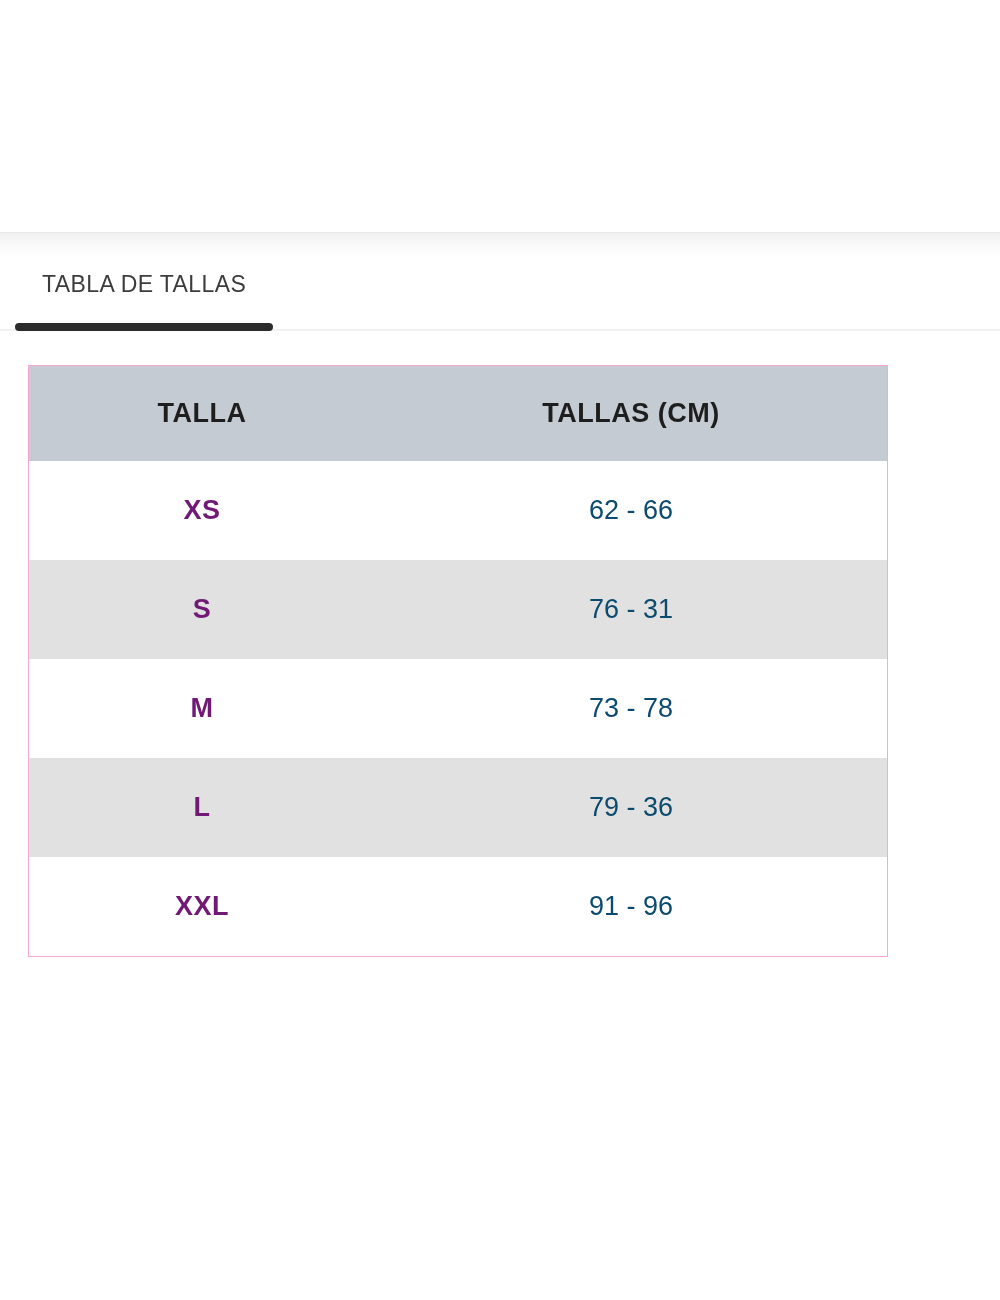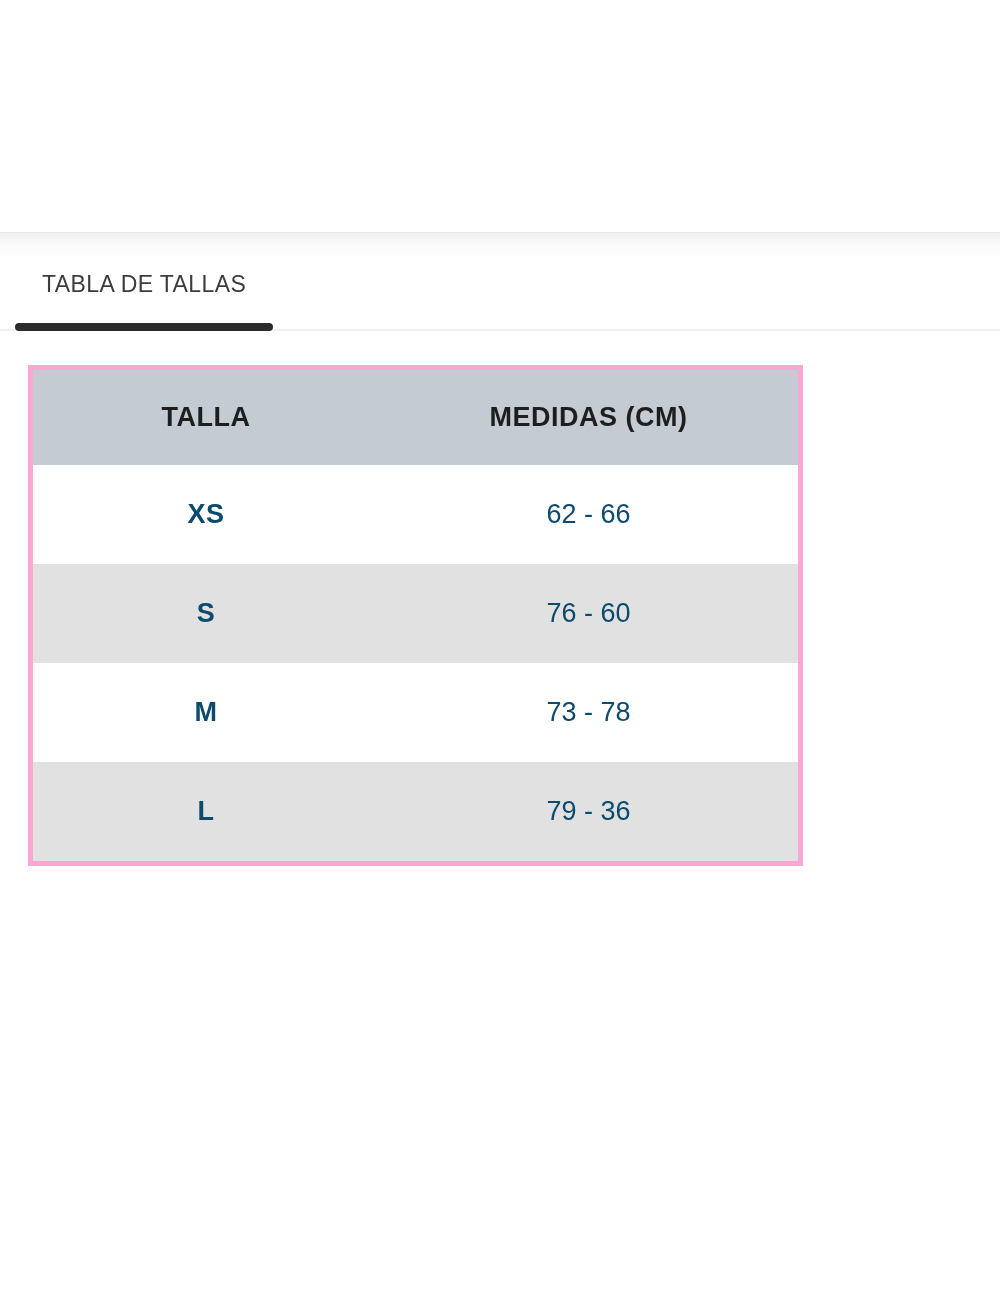--- a/index.html
+++ b/index.html
@@ -66,24 +66,24 @@
     width: 100%;
     height: 2px;
     background: #f1f1f1;
     z-index: 1;
   }
   
   table.size-table {
     position: absolute;
     top: 365px;
     left: 28px;
-    width: 775px;
+    width: 860px;
     border-collapse: separate;
     border-spacing: 0;
-    border: 5px solid #f9a8d4;
+    border: 1px solid #f9a8d4;
     box-sizing: border-box;
   }
   table.size-table th {
     height: 93px;
     background: #c5cbd3;
     font-size: 27px;
     font-weight: bold;
     letter-spacing: 0.5px;
     color: #1e1e1e;
     text-align: center;
@@ -93,21 +93,21 @@
   table.size-table td {
     height: 97px;
     text-align: center;
     vertical-align: middle;
     font-size: 27px;
   }
   table.size-table tbody tr:nth-child(even) td { background: #e1e1e1; }
   table.size-table tbody tr:nth-child(odd) td { background: #ffffff; }
   table.size-table td.cell-size {
     font-weight: bold;
-    color: #0c4a6e;
+    color: #701a75;
     letter-spacing: 0.5px;
   }
   table.size-table td.cell-range {
     font-weight: normal;
     color: #0c4a6e;
   }
 </style>
 </head>
 <body>
 
@@ -121,41 +121,45 @@
       <div class="active-underline"></div>
     </div>
   </div>
 
   <div class="tab-divider"></div>
 
   <table class="size-table">
     <thead>
       <tr>
         <th class="col-size">TALLA</th>
-        <th class="col-range">MEDIDAS (CM)</th>
+        <th class="col-range">TALLAS (CM)</th>
       </tr>
     </thead>
     <tbody>
     <tr>
       <td class="cell-size">XS</td>
       <td class="cell-range">62 - 66</td>
     </tr>
 
     <tr>
       <td class="cell-size">S</td>
-      <td class="cell-range">76 - 60</td>
+      <td class="cell-range">76 - 31</td>
     </tr>
 
     <tr>
       <td class="cell-size">M</td>
       <td class="cell-range">73 - 78</td>
     </tr>
 
     <tr>
       <td class="cell-size">L</td>
       <td class="cell-range">79 - 36</td>
     </tr>
 
 
+    <tr>
+      <td class="cell-size">XXL</td>
+      <td class="cell-range">91 - 96</td>
+    </tr>
   </tbody>
   </table>
 
 </div>
 
 </body></html>

